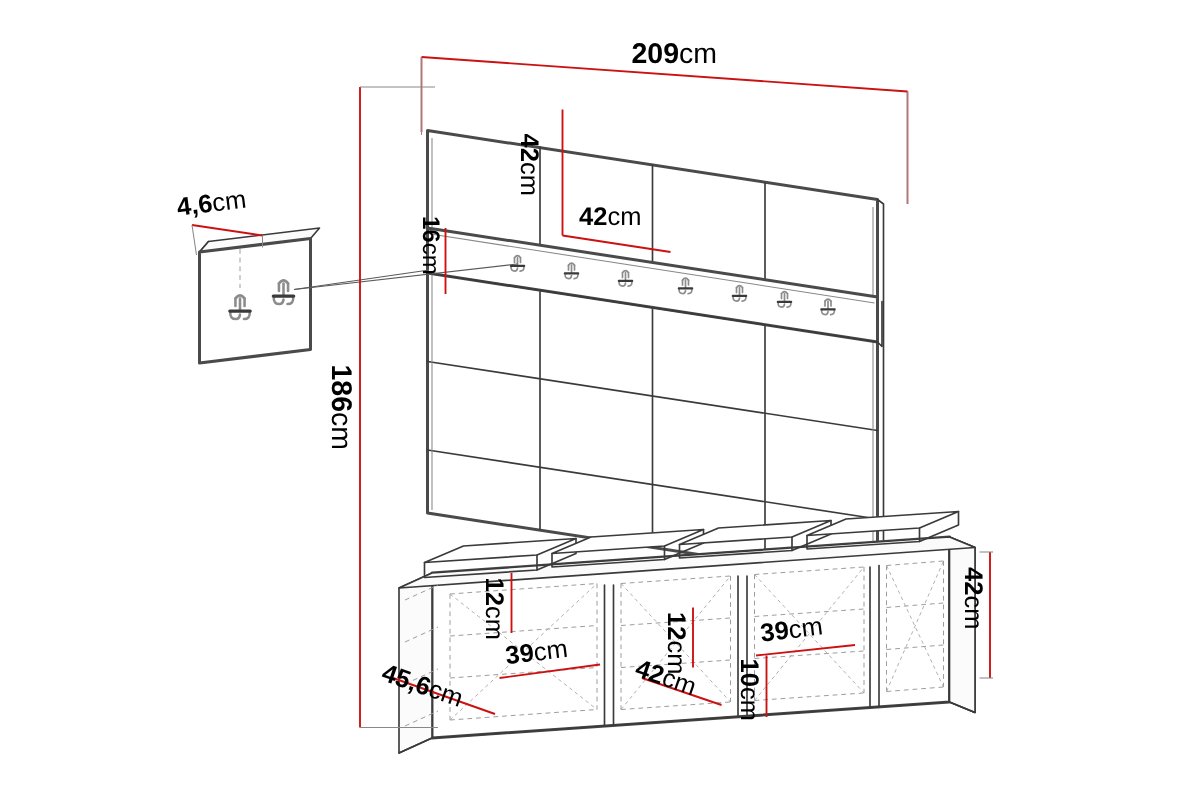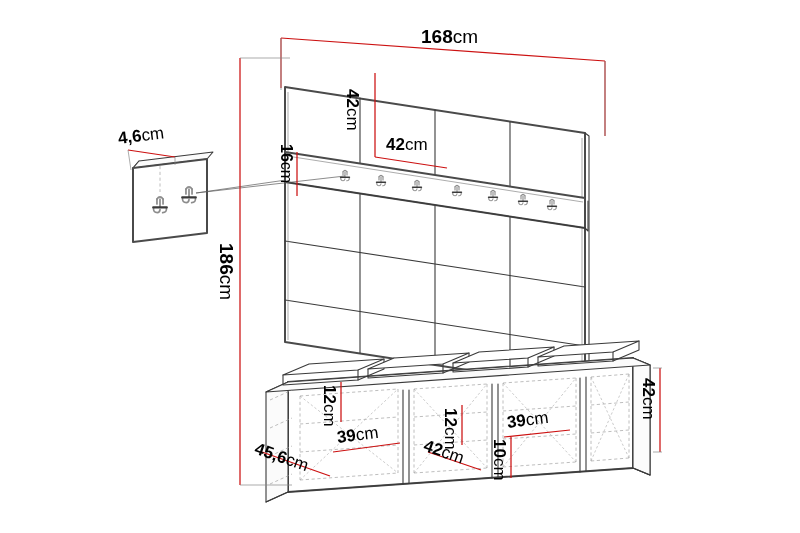--- a/index.html
+++ b/index.html
@@ -271,21 +271,21 @@
 
     <path class="dimL" d="M462,405 L462,445"></path>
 
     <path class="dimL" d="M504,437 L570,430"></path>
 
     <path class="dimL" d="M511,437 L511,478"></path>
 
   </svg>
 
   <div class="dim" style="left:421px; top:27px; font-size:19px;">
-    <span class="num">168</span><span class="unit">cm</span>
+    <span class="num">209</span><span class="unit">cm</span>
   </div>
 
   <div class="dim rot90" style="left:236px; top:243px; font-size:19px;">
     <span class="num">186</span><span class="unit">cm</span>
   </div>
 
   <div class="dim rot90" style="left:361px; top:89px; font-size:17px;">
     <span class="num">42</span><span class="unit">cm</span>
   </div>
 

